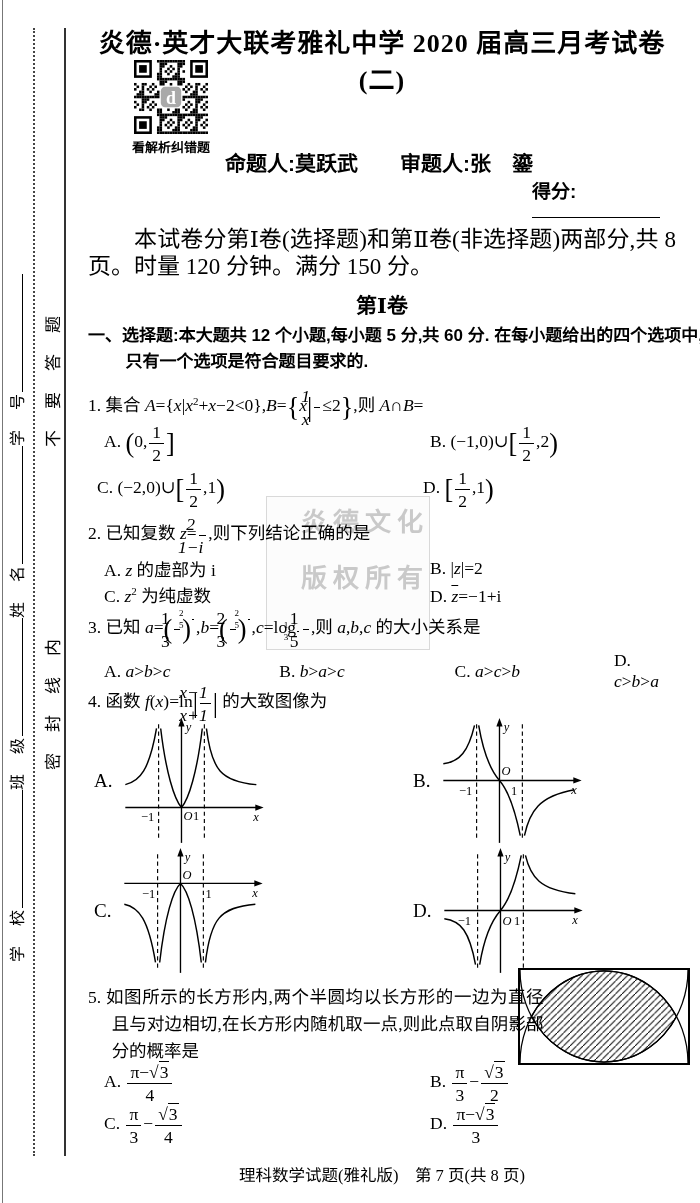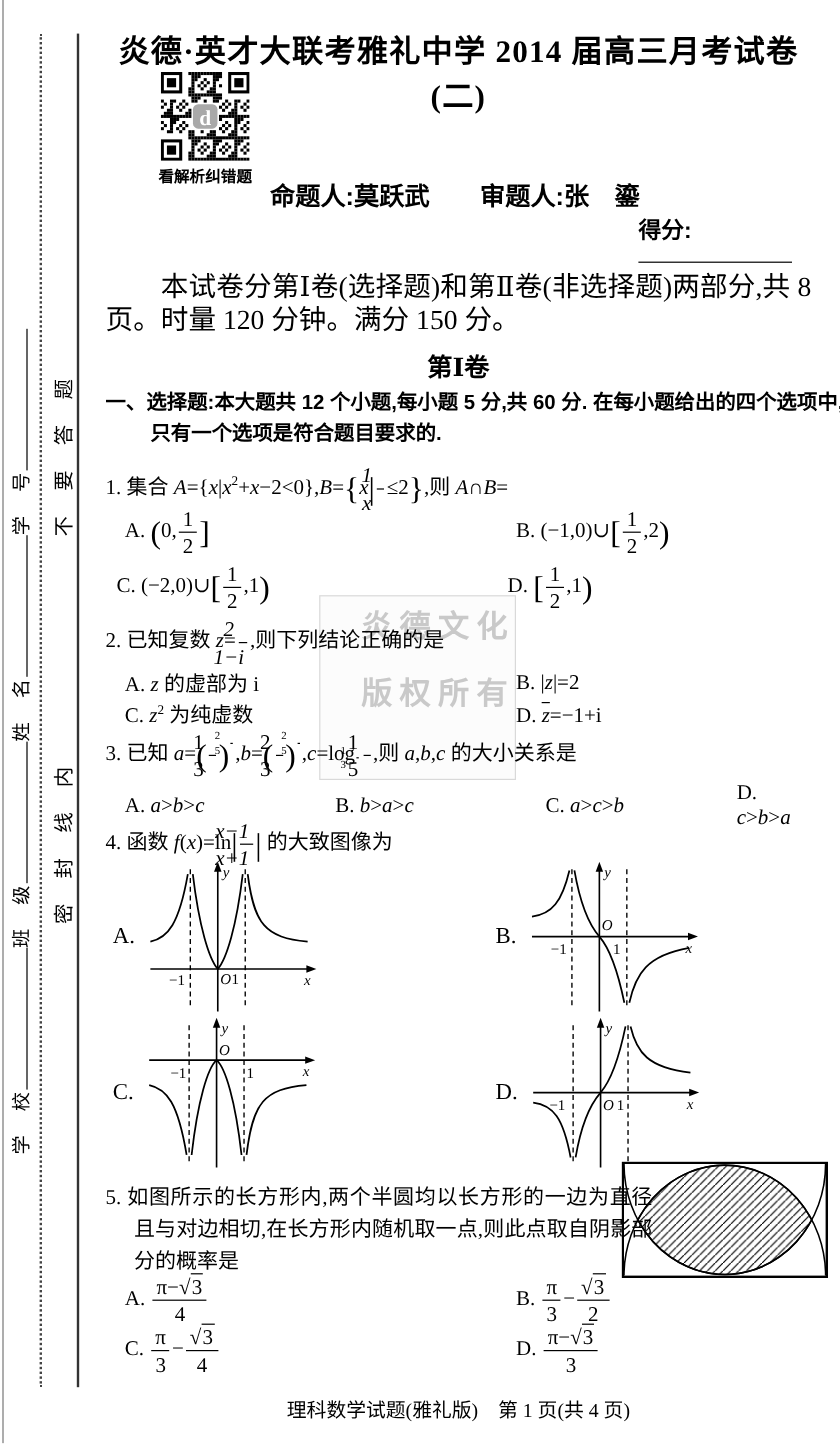--- a/index.html
+++ b/index.html
@@ -55,21 +55,21 @@
 <div class="page">
 
   <div class="vline" style="left:2px;top:0;height:1203px;border-left:1px solid #777;"></div>
   <div class="vline" style="left:33px;top:28px;height:1128px;border-left:2px dotted #444;"></div>
   <div class="vline" style="left:64px;top:28px;height:1128px;border-left:2px solid #333;"></div>
 
   <div id="sidebar-fields" class="vrot" style="left:4px;top:962px;"><span>学　校</span><span class="sb-blank"></span><span>班　级</span><span class="sb-blank"></span><span>姓　名</span><span class="sb-blank"></span><span>学　号</span><span class="sb-blank"></span></div>
 
   <div id="seal-text" class="vrot" style="left:39px;top:770px;font-size:17px;"><span>密　封　线　内</span><span class="seal-gap"></span><span>不　要　答　题</span></div>
 
-  <div class="abs z1" style="left:88px;top:22px;width:588px;text-align:center;font-size:26px;font-weight:700;letter-spacing:1px;">炎德·英才大联考雅礼中学 2014 届高三月考试卷(二)</div>
+  <div class="abs z1" style="left:88px;top:22px;width:588px;text-align:center;font-size:26px;font-weight:700;letter-spacing:1px;">炎德·英才大联考雅礼中学 2020 届高三月考试卷(二)</div>
 
   <div class="abs z1" style="left:134px;top:60px;">
     <svg width="74" height="74" viewBox="0 0 29 29">
       <rect x="0" y="0" width="29" height="29" fill="#fff"></rect>
       <g id="qr-mods">
           <rect x="0" y="0" width="7" height="7" fill="#000"></rect>
           <rect x="1" y="1" width="5" height="5" fill="#fff"></rect>
           <rect x="2" y="2" width="3" height="3" fill="#000"></rect>
           <rect x="22" y="0" width="7" height="7" fill="#000"></rect>
           <rect x="23" y="1" width="5" height="5" fill="#fff"></rect>
@@ -506,15 +506,15 @@
     <div class="orow" style="top:78px;">
       <span class="opt oA">A. <span class="fr"><span class="n">π−<span class="sqrt"><span>√</span><span class="radv">3</span></span></span><span class="d">4</span></span></span>
       <span class="opt oB">B. <span class="fr"><span class="n">π</span><span class="d">3</span></span>−<span class="fr"><span class="n"><span class="sqrt"><span>√</span><span class="radv">3</span></span></span><span class="d">2</span></span></span>
     </div>
     <div class="orow" style="top:120px;">
       <span class="opt oA">C. <span class="fr"><span class="n">π</span><span class="d">3</span></span>−<span class="fr"><span class="n"><span class="sqrt"><span>√</span><span class="radv">3</span></span></span><span class="d">4</span></span></span>
       <span class="opt oB">D. <span class="fr"><span class="n">π−<span class="sqrt"><span>√</span><span class="radv">3</span></span></span><span class="d">3</span></span></span>
     </div>
   </div>
 
-  <div class="abs z1" style="left:88px;top:1162px;width:588px;text-align:center;font-size:16.5px;">理科数学试题(雅礼版)　第 1 页(共 4 页)</div>
+  <div class="abs z1" style="left:88px;top:1162px;width:588px;text-align:center;font-size:16.5px;">理科数学试题(雅礼版)　第 7 页(共 8 页)</div>
 
 </div>
 
 </body></html>

